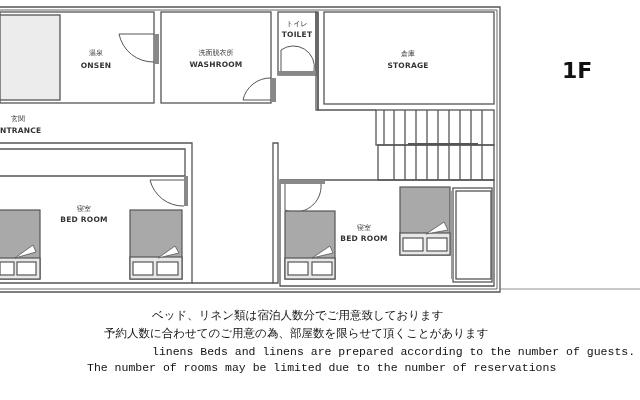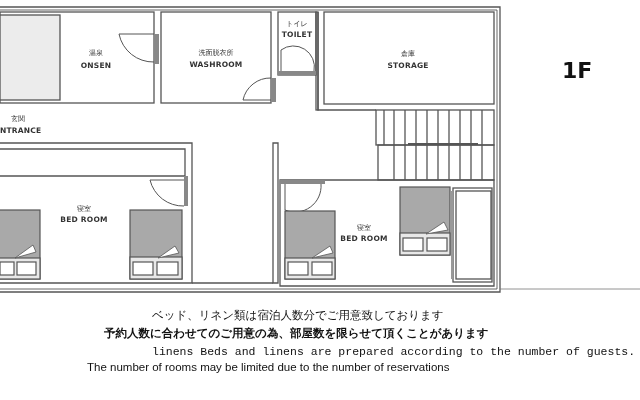--- a/index.html
+++ b/index.html
@@ -5,23 +5,23 @@
     html, body { margin: 0; padding: 0; background: #ffffff; }
     body { width: 640px; height: 400px; position: relative; overflow: hidden; font-family: "DejaVu Sans", sans-serif; }
     #plan { position: absolute; left: 0; top: 0; width: 640px; height: 295px; }
     .room-label { font-family: "DejaVu Sans", sans-serif; fill: #333; text-anchor: middle; }
     .jp { font-size: 7px; }
     .en { font-size: 7.5px; font-weight: bold; letter-spacing: 0.2px; }
     #floor-label { position: absolute; left: 562px; top: 36px; font-family: "DejaVu Sans", sans-serif; font-size: 22px; font-weight: bold; color: #111; margin-top: 22px; }
     .notes { position: absolute; left: 0; top: 308px; width: 640px; }
     .note { position: absolute; white-space: nowrap; color: #111; }
     .note.jp1 { left: 152px; top: 0px; font-size: 11.5px; }
-    .note.jp2 { left: 104px; top: 18px; font-size: 11.5px; font-weight: bold; }
+    .note.jp2 { left: 104px; top: 18px; font-size: 11.5px; }
     .note.en1 { left: 152px; top: 37px; font-size: 11.5px; font-family: Liberation Mono, monospace; }
-    .note.en2 { left: 87px; top: 53px; font-size: 11.5px; font-family: Liberation Sans, sans-serif; }
+    .note.en2 { left: 87px; top: 53px; font-size: 11.5px; font-family: Liberation Mono, monospace; }
   </style>
 </head>
 <body>
 
 <svg id="plan" viewBox="0 0 640 295" xmlns="http://www.w3.org/2000/svg">
   <g fill="none" stroke="#555" stroke-width="1.3">
 
     <path d="M0 7 H500 V292 H0"></path>
     <path d="M0 10 H497 V289 H0" stroke-width="0.9"></path>
     <line x1="500" y1="289" x2="640" y2="289" stroke="#777" stroke-width="0.8"></line>

